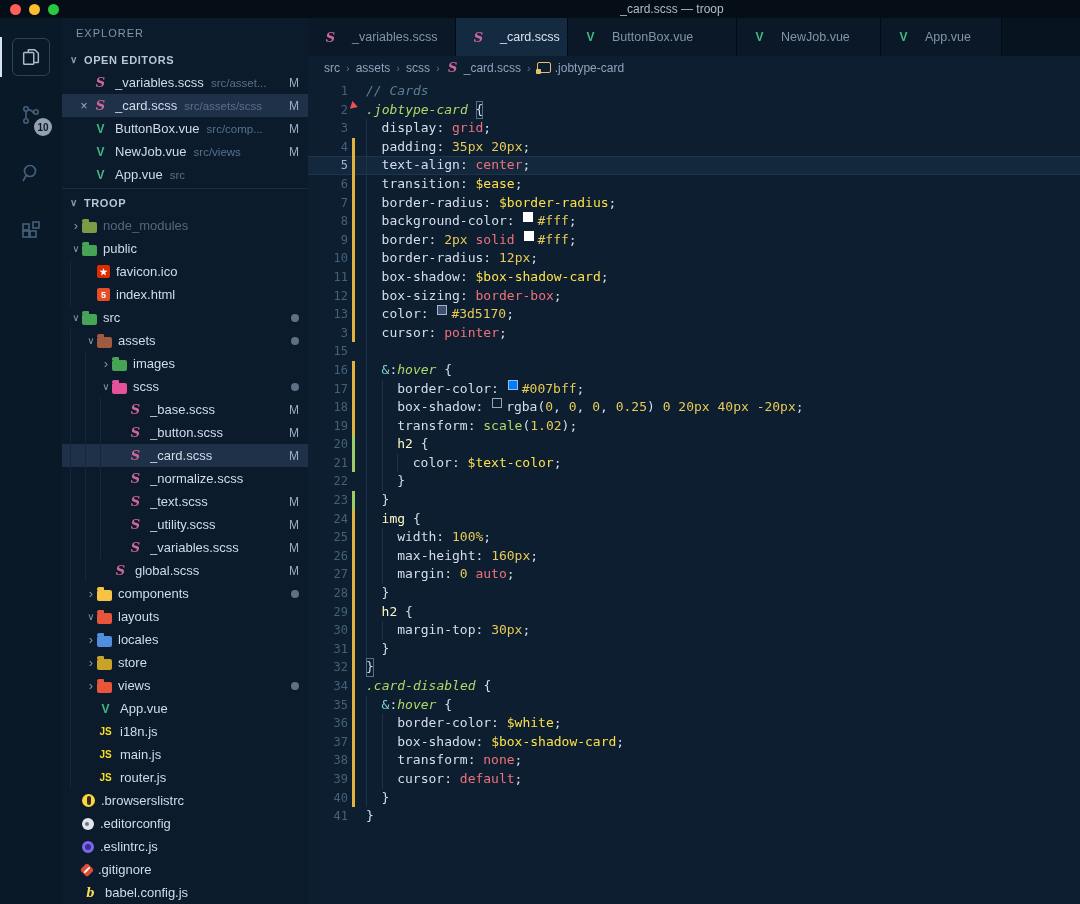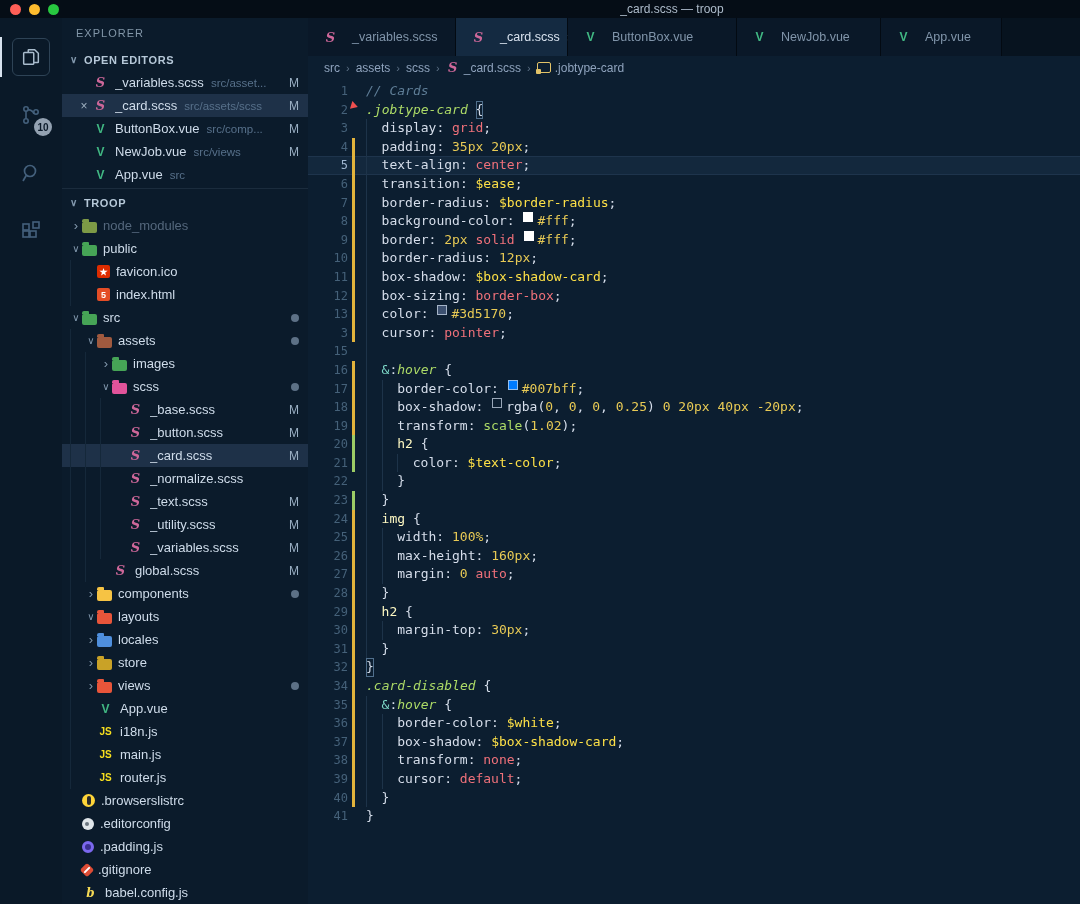--- a/index.html
+++ b/index.html
@@ -438,21 +438,21 @@
             <span class="name">.browserslistrc</span>
           </div>
           <div class="row" style="padding-left: 8px; text-align: right;">
             <span class="chev"></span>
             <span class="fi fi-editorconfig"></span>
             <span class="name">.editorconfig</span>
           </div>
           <div class="row" style="padding-left: 8px;">
             <span class="chev"></span>
             <span class="fi fi-eslint"></span>
-            <span class="name">.padding.js</span>
+            <span class="name">.eslintrc.js</span>
           </div>
           <div class="row" style="padding-left: 8px;">
             <span class="chev"></span>
             <span class="fi fi-git"></span>
             <span class="name">.gitignore</span>
           </div>
           <div class="row" style="padding-left: 8px;">
             <span class="chev"></span>
             <span class="fi fi-babel">b</span>
             <span class="name">babel.config.js</span>

